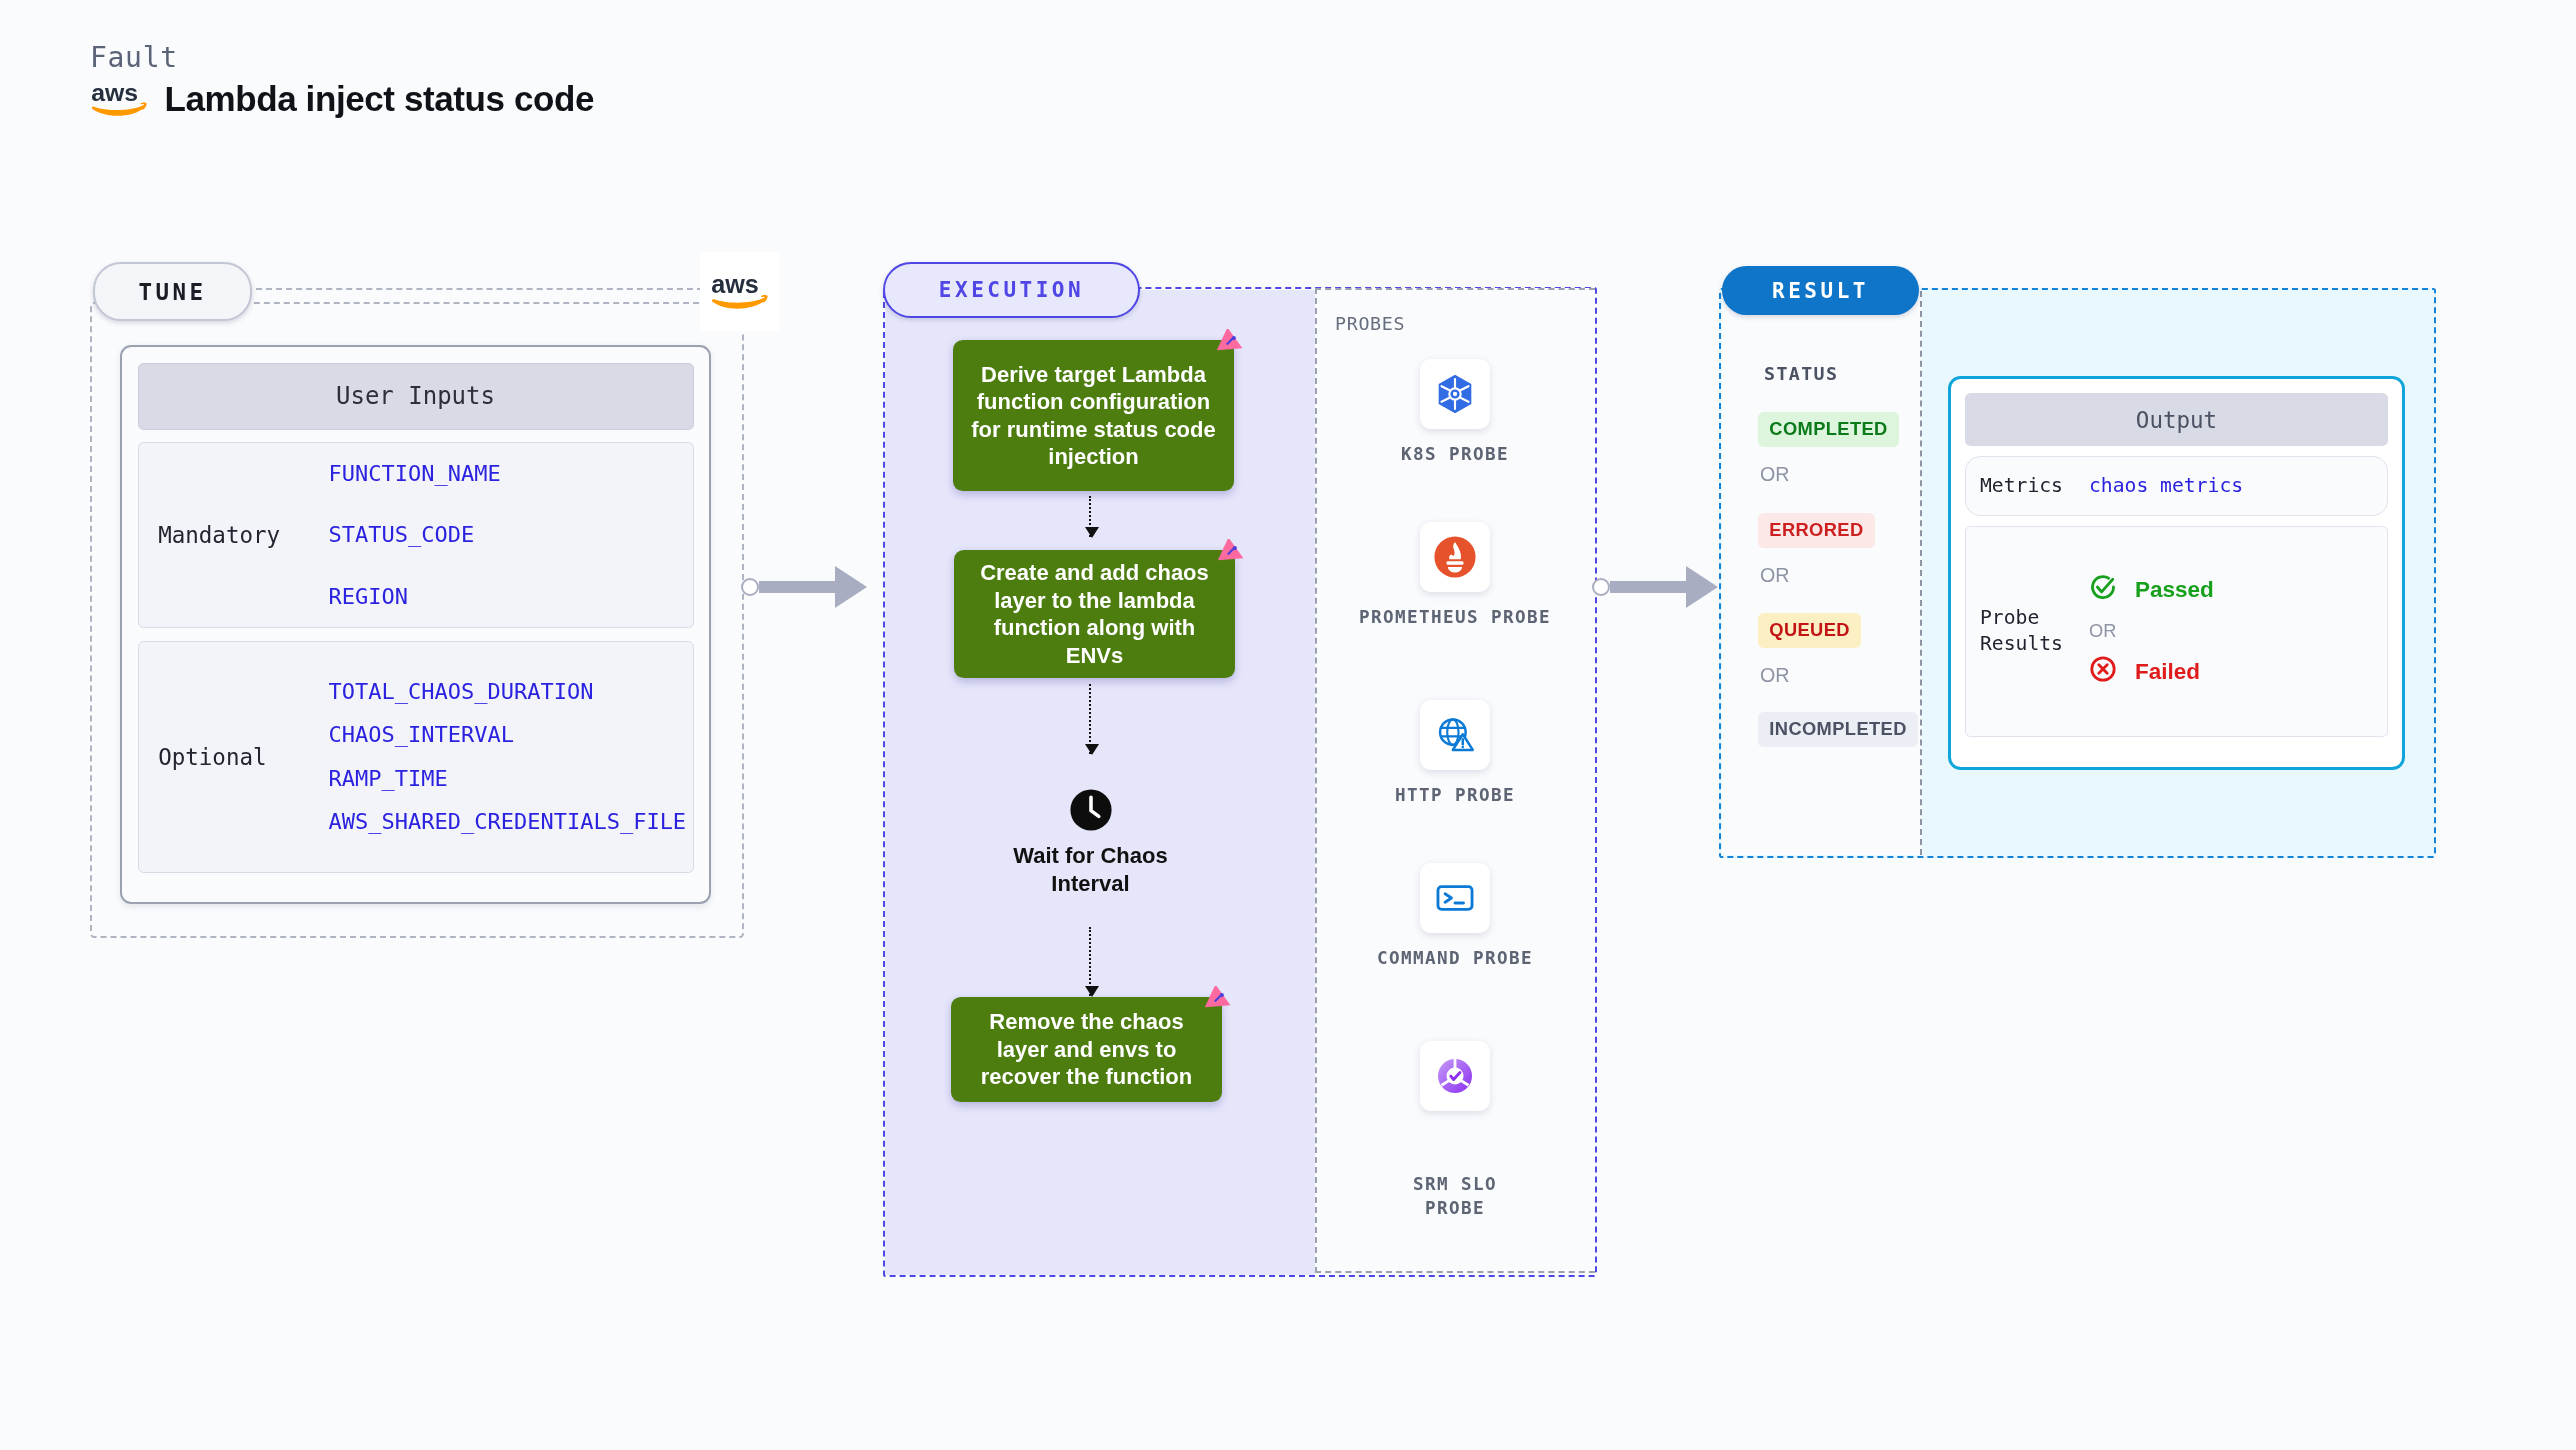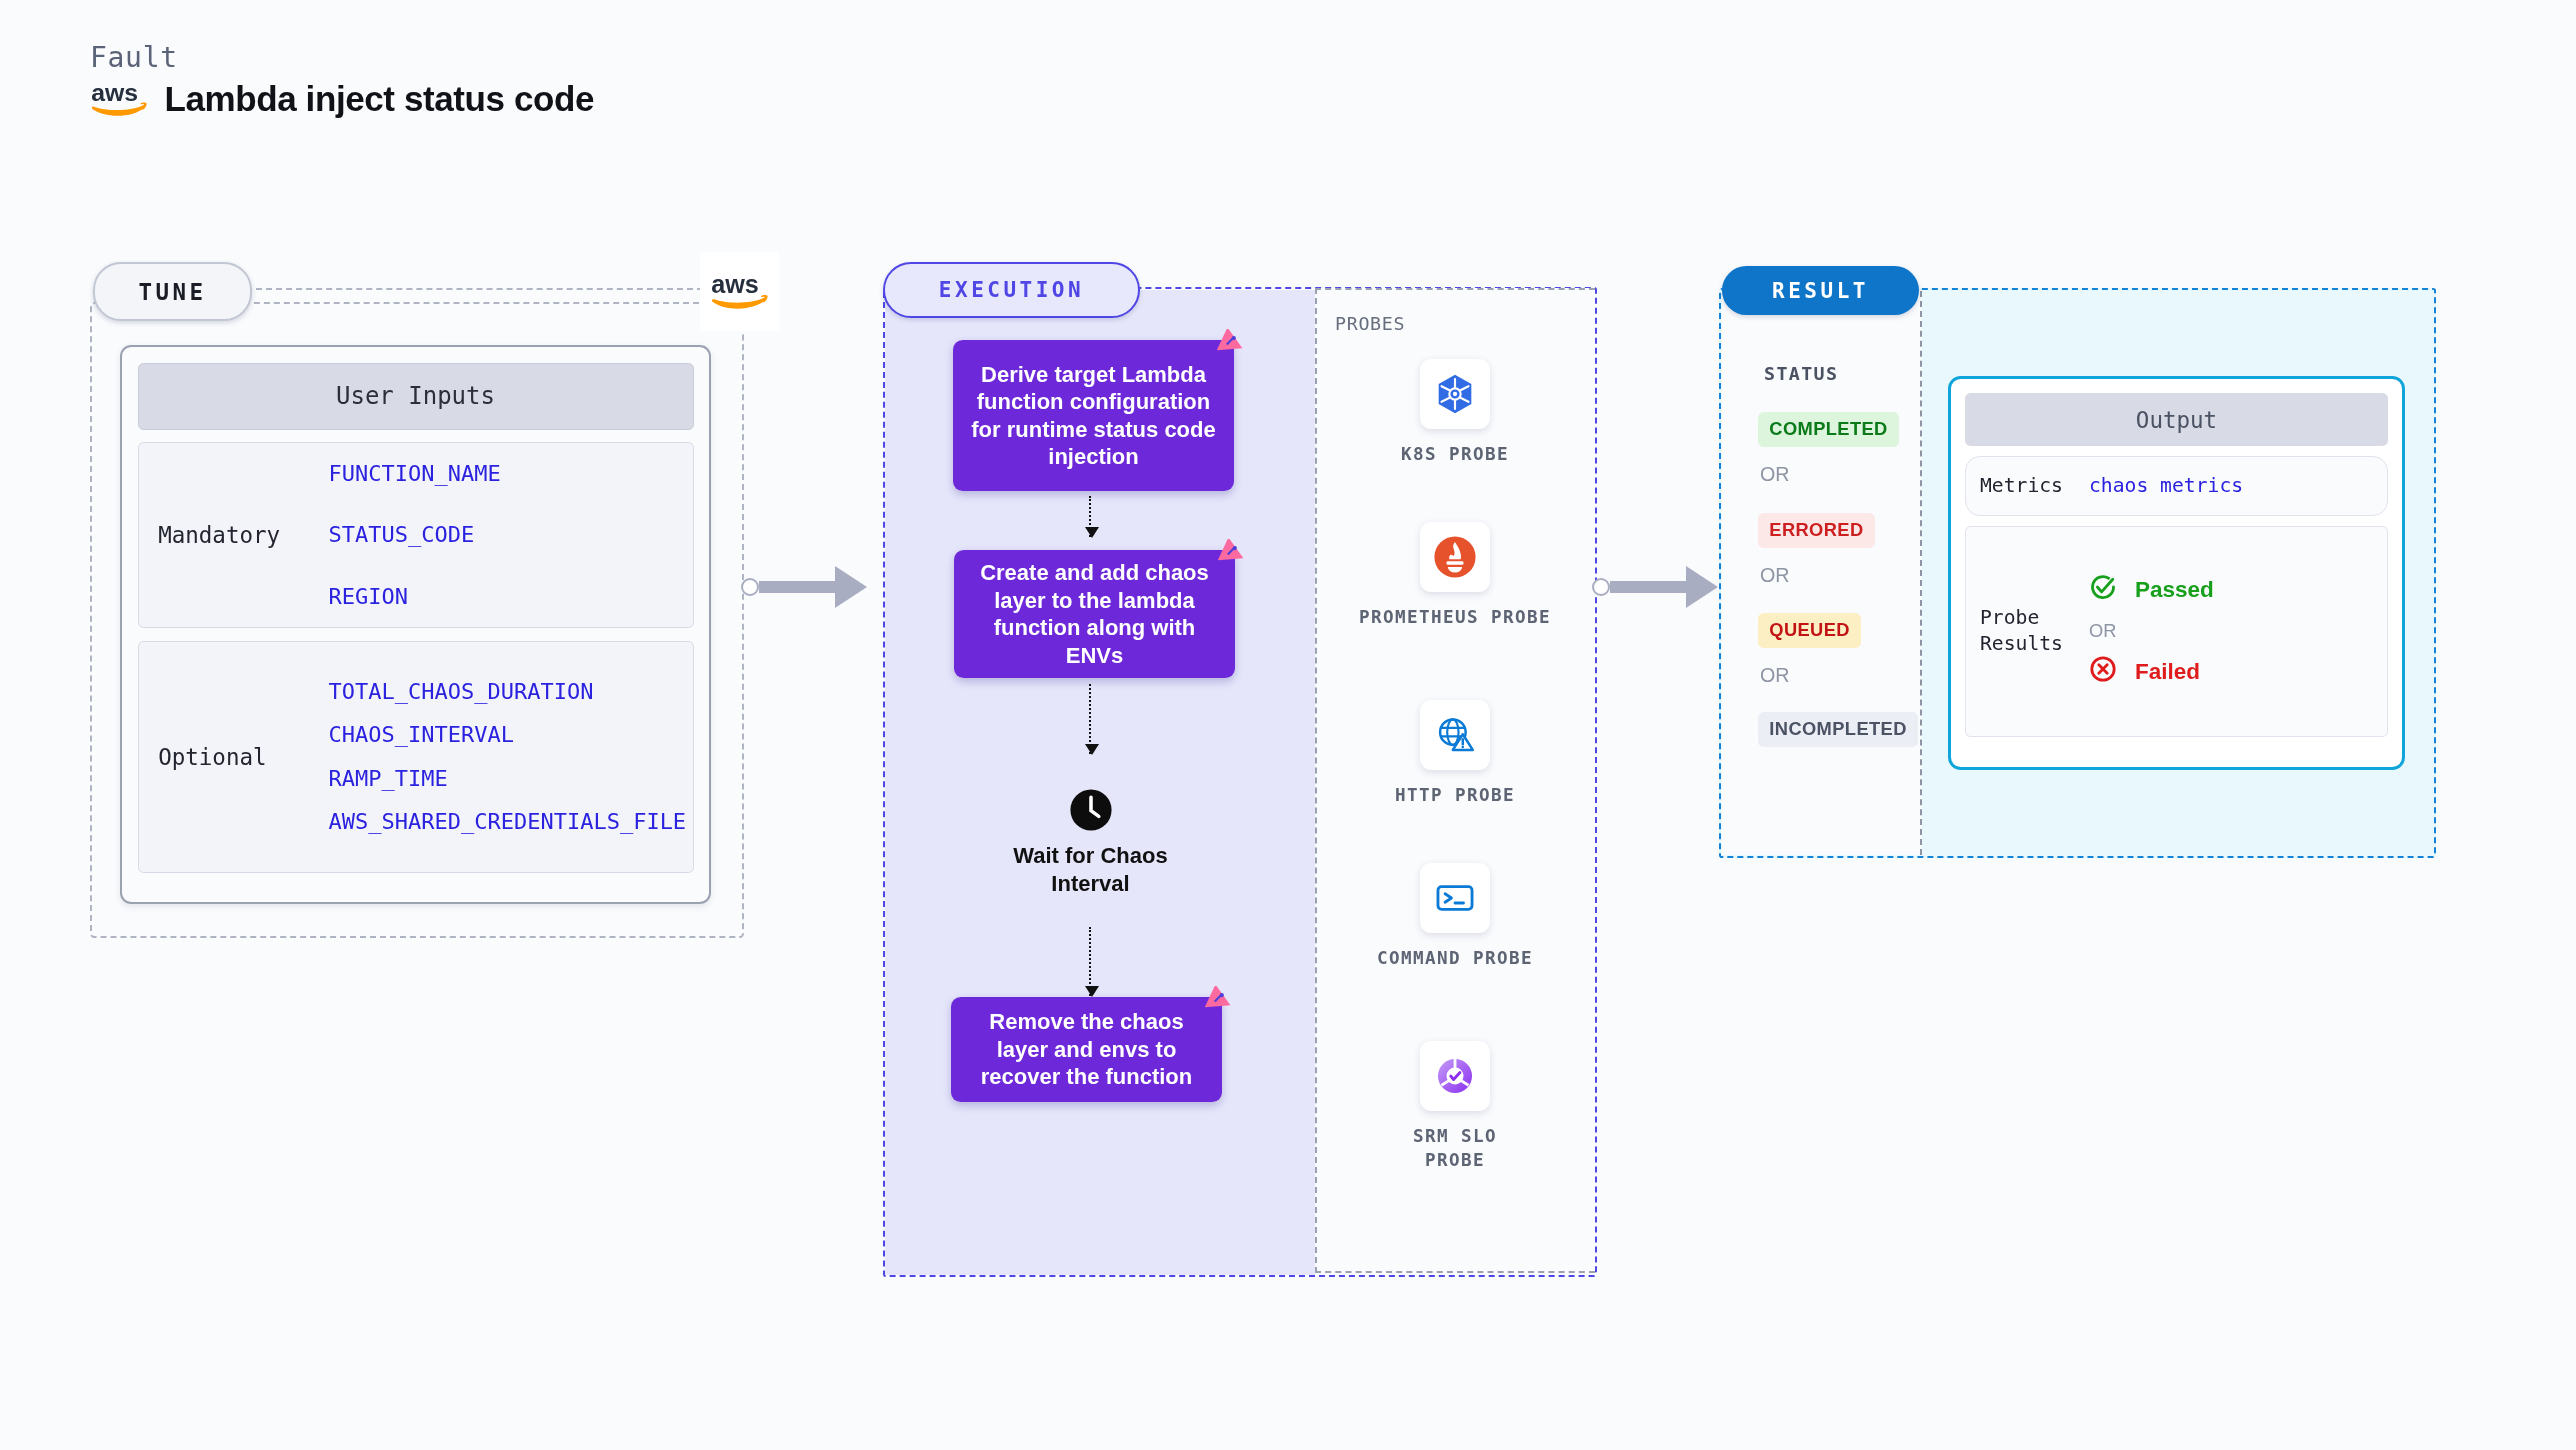--- a/index.html
+++ b/index.html
@@ -62,21 +62,21 @@
   #exec-left-fill{position:absolute;left:885px;top:290px;width:430px;height:985px;
     background:#e6e6fb;}
   #exec-badge{left:883px;top:262px;width:253px;height:52px;
     border:2.8px solid #4f46e5;border-radius:28px;background:#e8e8fc;
     color:#4f46e5;font-size:21px;}
   #probes-sub{position:absolute;left:1315px;top:288px;width:280px;height:985px;
     border-left:2.1px dashed #9aa1b0;border-right:0;border-top:2.1px dashed #9aa1b0;
     border-bottom:2.1px dashed #9aa1b0;box-sizing:border-box;background:#fafbfd;}
   #probes-title{position:absolute;left:1335px;top:313px;
     font-family:"DejaVu Sans Mono",monospace;font-size:18.3px;color:#666d7d;letter-spacing:0.7px;}
-  .flow-node{position:absolute;background:#6d28d9;border-radius:9.8px;
+  .flow-node{position:absolute;background:#4d7c0f;border-radius:9.8px;
     color:#fff;font-weight:bold;font-size:22px;line-height:1.25;
     display:flex;align-items:center;justify-content:center;text-align:center;
     padding:11.3px 15.5px;box-sizing:border-box;box-shadow:0 3.5px 8.4px rgba(45,40,140,.25);}
   .corner-sticker{position:absolute;width:28px;height:28px;right:-11.3px;top:-11.3px;}
   .dotted-arrow{position:absolute;width:2.1px;border-left:2.8px dotted #111;}
   .dotted-arrow::after{content:"";position:absolute;left:-6.3px;bottom:-1.4px;
     border-left:7.7px solid transparent;border-right:7.7px solid transparent;
     border-top:11.3px solid #111;}
   #wait-label{position:absolute;text-align:center;font-weight:bold;font-size:22px;
     color:#111;line-height:1.25;}
@@ -287,21 +287,21 @@
   <div class="probe-icon-box">
     <svg width="44" height="44" viewBox="0 0 62 62">
       <rect x="7" y="15" width="48" height="32" rx="5" fill="none" stroke="#0b7ad6" stroke-width="4"></rect>
       <path d="M17 25 L26 31 L17 37" fill="none" stroke="#0b7ad6" stroke-width="4" stroke-linecap="round" stroke-linejoin="round"></path>
       <path d="M31 38 L43 38" stroke="#0b7ad6" stroke-width="4" stroke-linecap="round"></path>
     </svg>
   </div>
   <div class="probe-label">COMMAND PROBE</div>
 </div>
 
-<div class="probe-item" style="left:1315px;top:1041px;">
+<div class="probe-item" style="left:1315px;top:1041px;gap:48px;">
   <div class="probe-icon-box">
     <svg width="44" height="44" viewBox="0 0 62 62">
       <defs>
         <linearGradient id="slograd" x1="0" y1="0" x2="1" y2="1">
           <stop offset="0%" stop-color="#c49cf7"></stop>
             <stop offset="100%" stop-color="#8b2ef0"></stop>
         </linearGradient>
       </defs>
       <circle cx="31" cy="31" r="24" fill="url(#slograd)"></circle>
       <path d="M31 7 L31 27 M12 44 L28 34 M50 44 L34 34" stroke="#fafbfd" stroke-width="4"></path>

